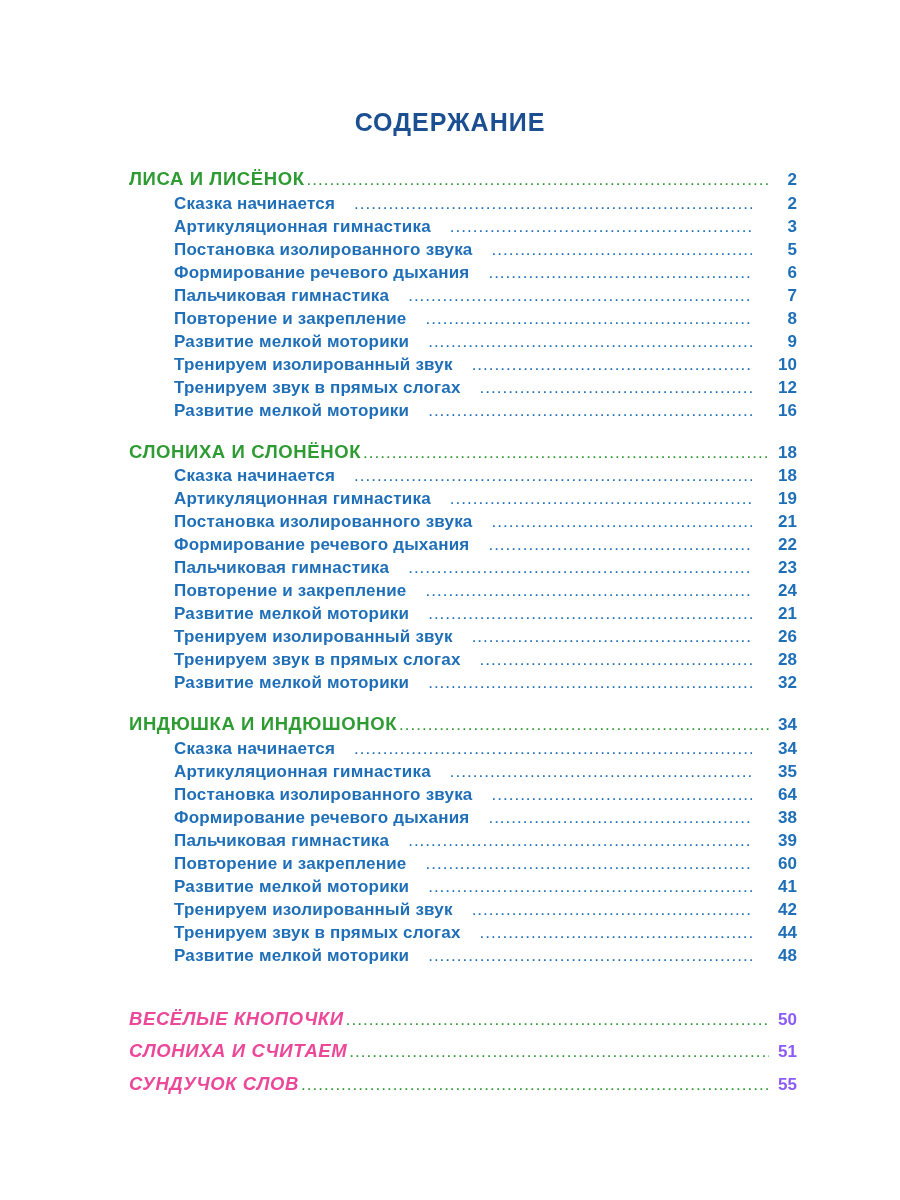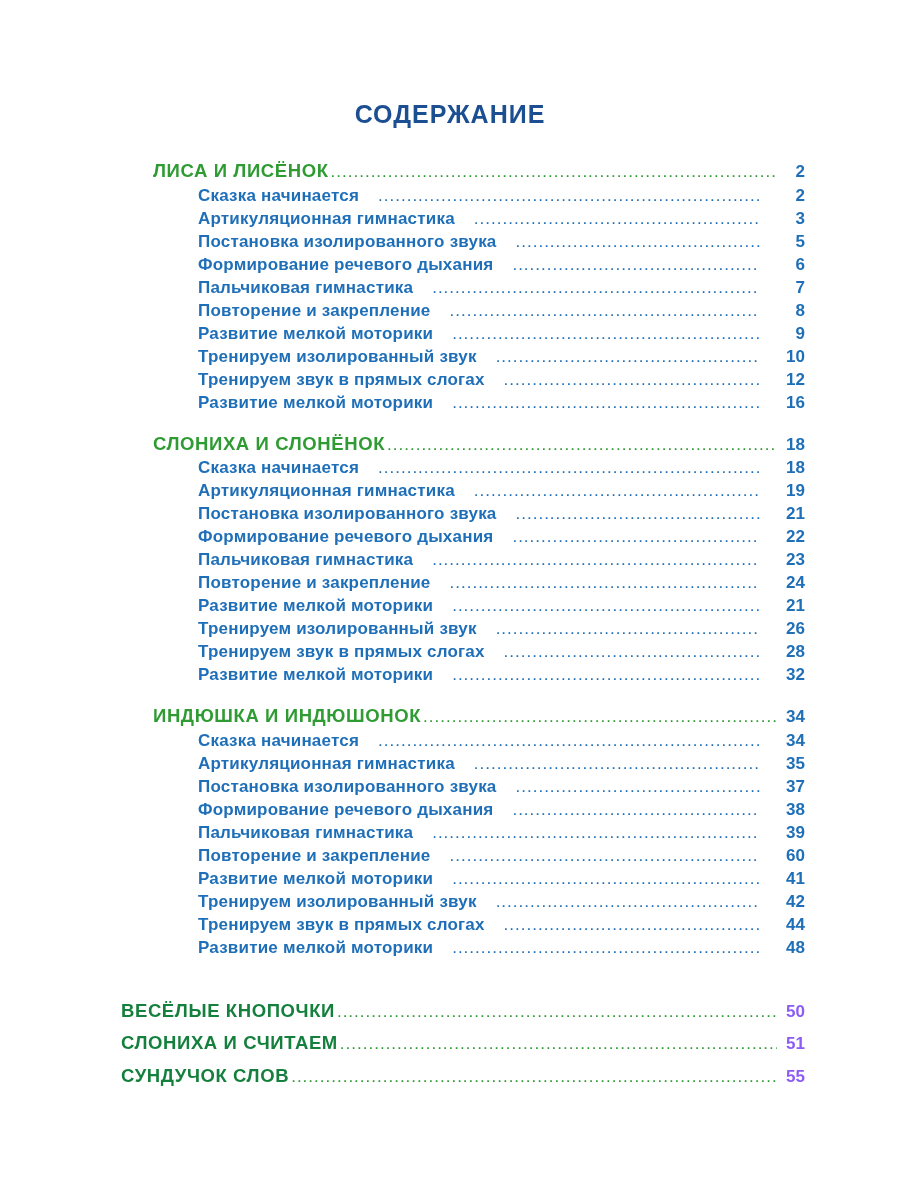--- a/index.html
+++ b/index.html
@@ -12,40 +12,39 @@
     height: 1200px;
     font-family: "Liberation Sans", sans-serif;
     color: #1f5fa0;
     position: relative;
     overflow: hidden;
   }
   .page {
     width: 900px;
     height: 955px;
     box-sizing: border-box;
-    padding: 8px;
+    padding: 16px;
     position: relative;
   }
   .doc-title {
     text-align: center;
     font-size: 25px;
     font-weight: bold;
     color: #1b4f91;
     letter-spacing: 1px;
     margin: 0;
     padding-top: 92px;
   }
   .toc {
     margin-top: 30px;
     padding-left: 113px;
     padding-right: 87px;
   }
   .group {
     margin-bottom: 0;
-    margin-left: 32px;
   }
   .group + .group {
     margin-top: 18px;
   }
   .entry {
     display: flex;
     align-items: baseline;
     white-space: nowrap;
     line-height: 1.0;
     padding: 3px 0;
@@ -102,22 +101,23 @@
   }
 
   
   .tail {
     margin-top: 36px;
   }
   .tail .entry {
     padding: 7px 0;
   }
   .tail .entry .label {
-    color: #15803d;
-    font-weight: bold;
+    color: #ec4899;
+    font-weight: bold;
+    font-style: italic;
     font-size: 18.5px;
     letter-spacing: 0.6px;
     text-align: center;
   }
   .tail .entry .dots {
     color: #2e9b33;
   }
   .tail .entry .page-num {
     color: #8b5cf6;
     font-weight: bold;
@@ -258,21 +258,21 @@
             <span class="page-num">34</span>
           </div>
           <div class="entry sub">
             <span class="label">Артикуляционная гимнастика</span>
             <span class="dots">....................................................................................................................................</span>
             <span class="page-num">35</span>
           </div>
           <div class="entry sub">
             <span class="label">Постановка изолированного звука</span>
             <span class="dots">....................................................................................................................................</span>
-            <span class="page-num">37</span>
+            <span class="page-num">64</span>
           </div>
           <div class="entry sub">
             <span class="label">Формирование речевого дыхания</span>
             <span class="dots">....................................................................................................................................</span>
             <span class="page-num">38</span>
           </div>
           <div class="entry sub">
             <span class="label">Пальчиковая гимнастика</span>
             <span class="dots">....................................................................................................................................</span>
             <span class="page-num">39</span>

